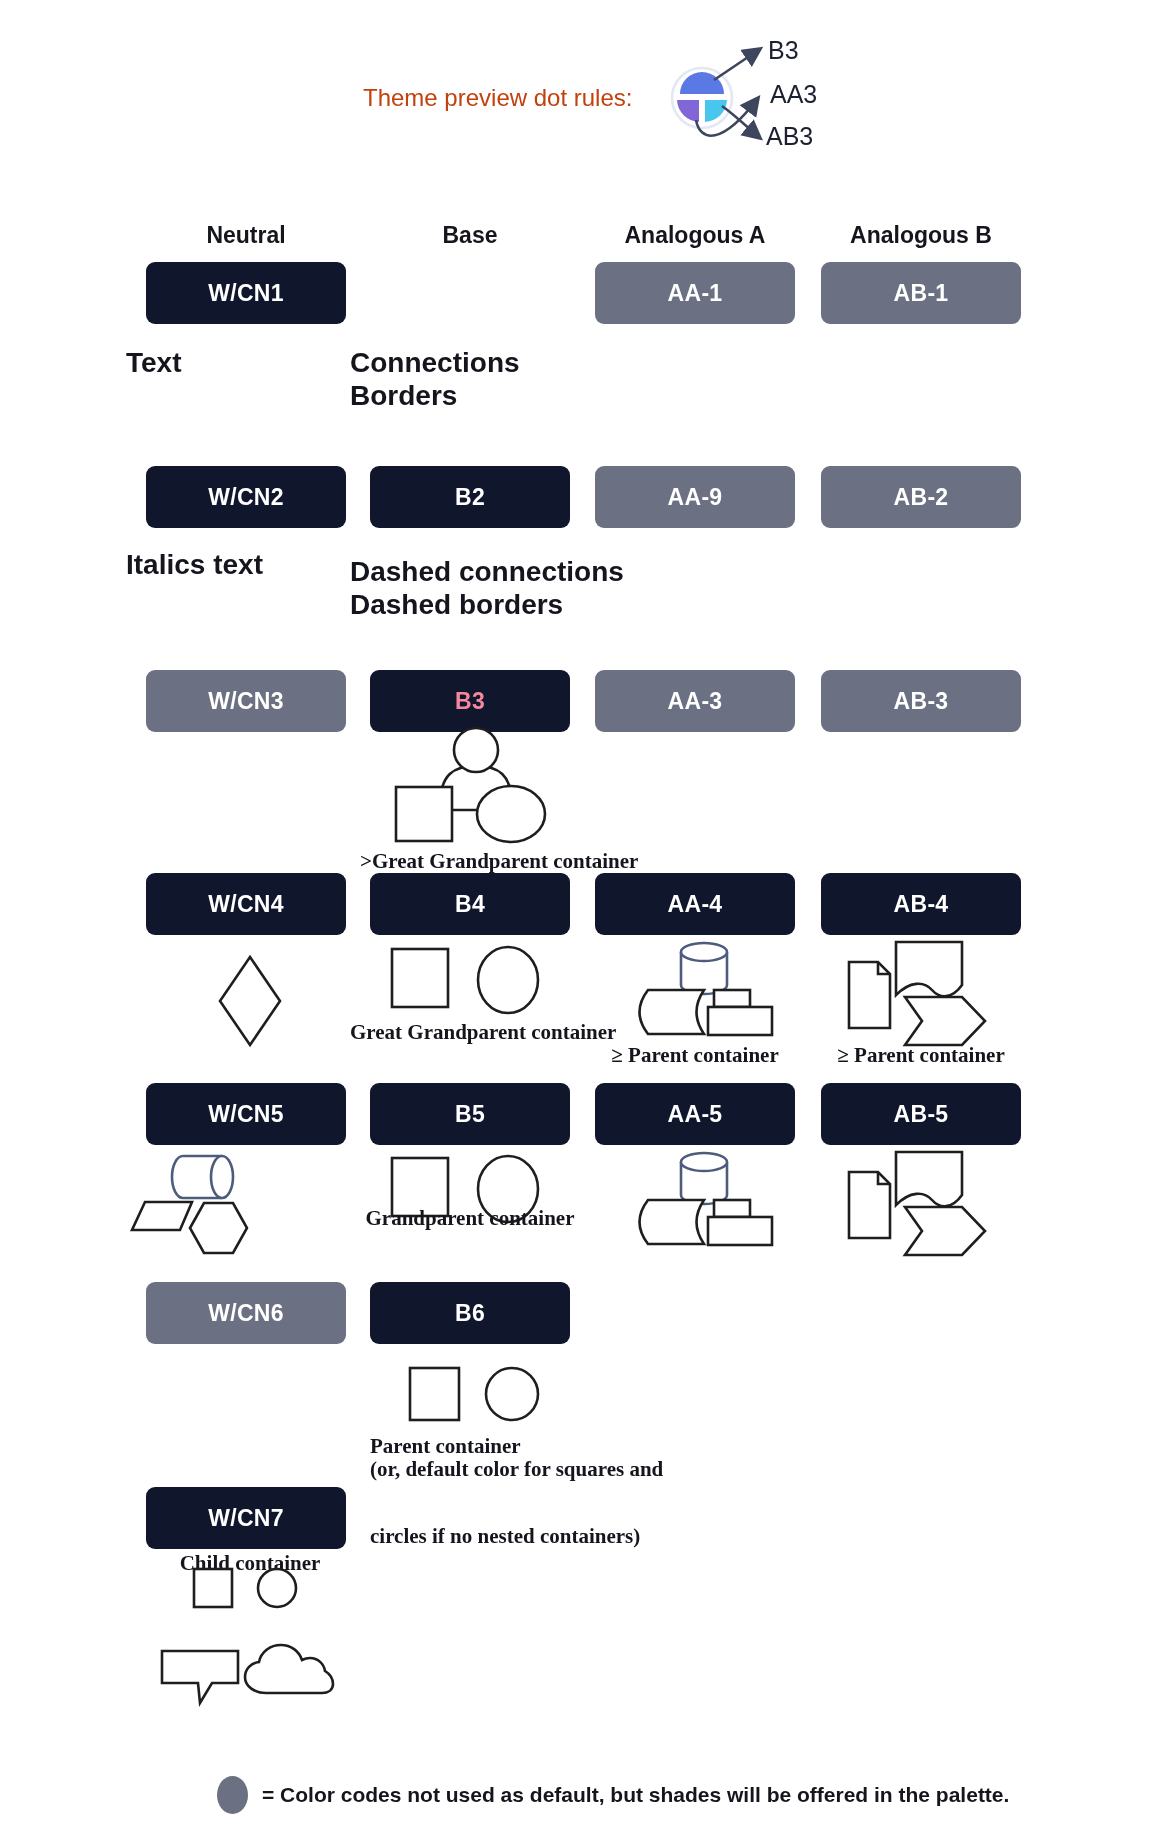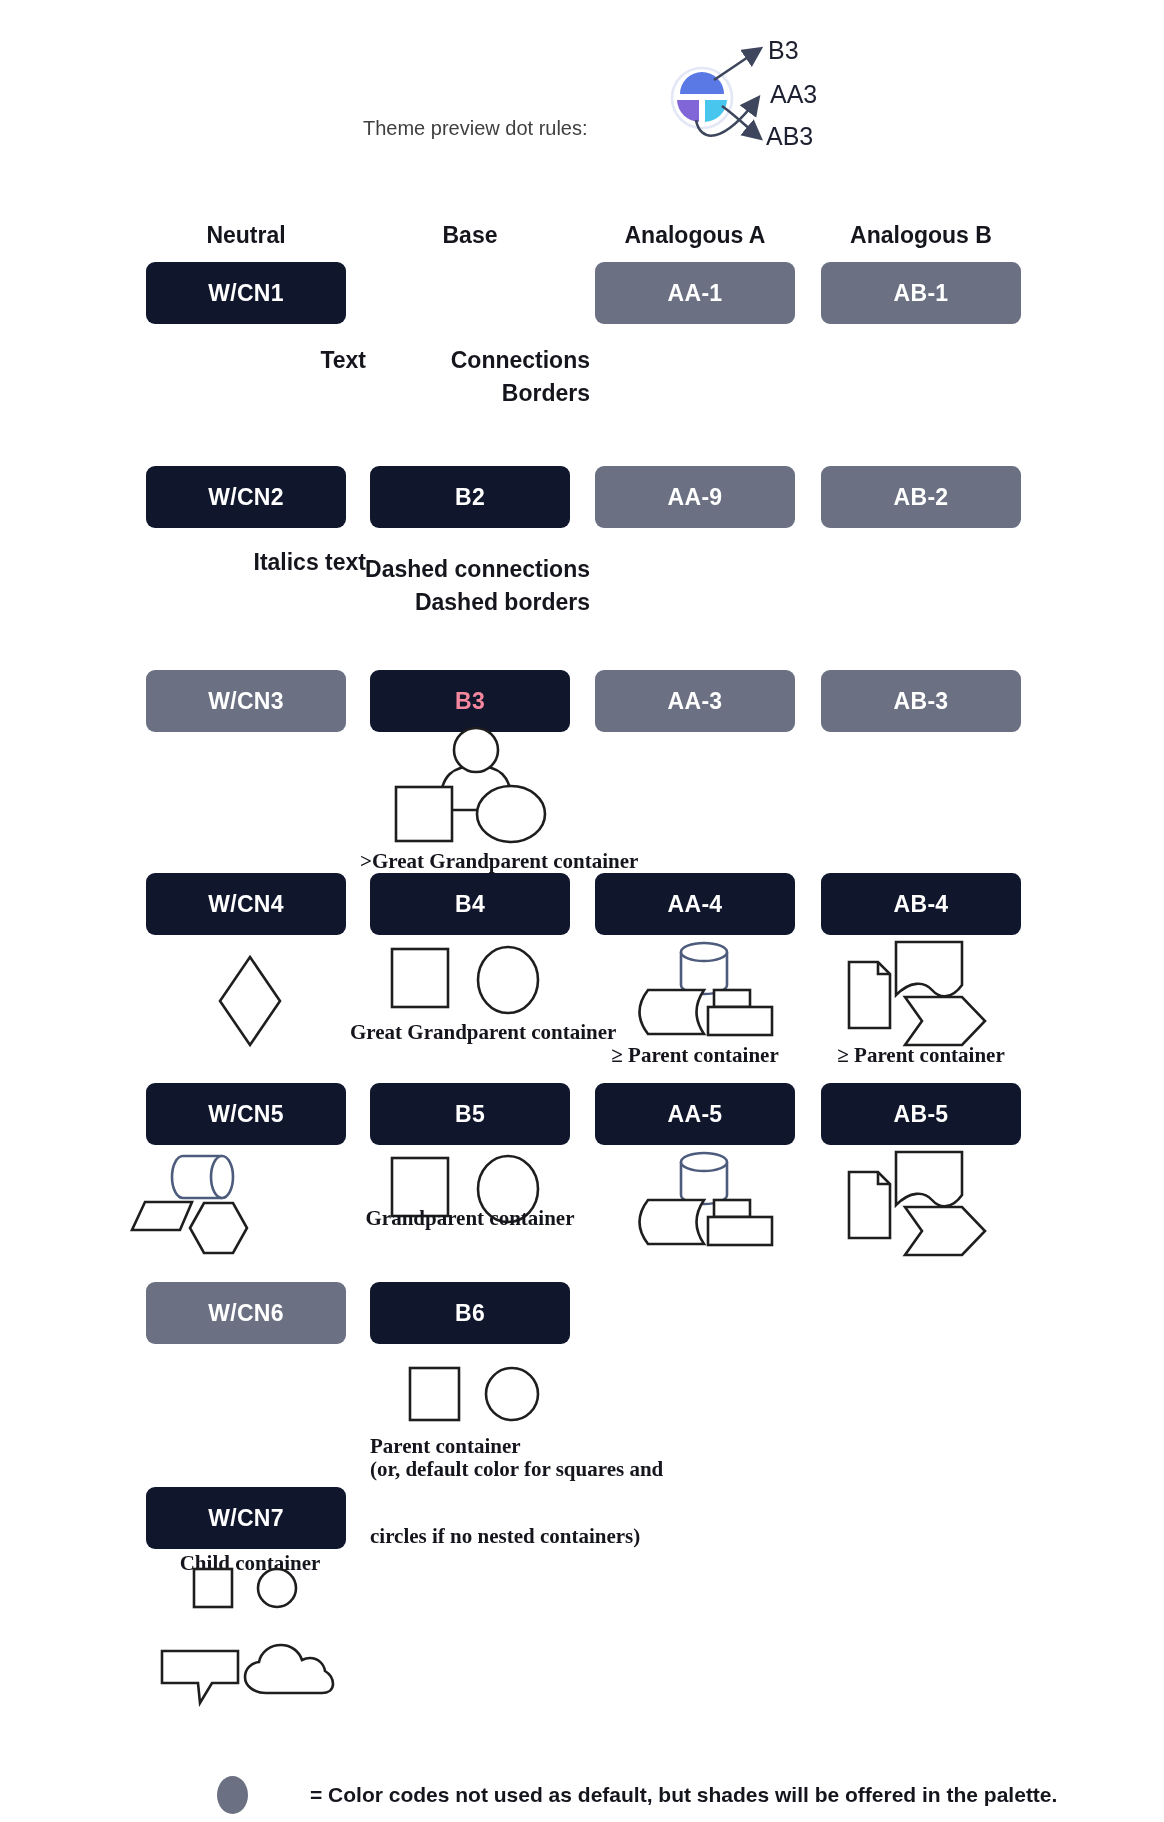--- a/index.html
+++ b/index.html
@@ -1,30 +1,30 @@
 <!DOCTYPE html>
 <html style="--dark-badge: #10172d; --gray-badge: #6b7183; --pink-label: #f5889f; --dot-blue: #5b79e4; --dot-purple: #8166d8; --dot-cyan: #49c6ee; --arrow: #3d465c; --shape-stroke: #1e1e1e; --cylinder-stroke: #4d5b7c;"><head>
 <meta charset="utf-8">
 <style>
   html,body{margin:0;padding:0;background:#ffffff;}
   #canvas{position:relative;width:1164px;height:1822px;background:#fff;
           font-family:"Liberation Sans",sans-serif;color:#15161d;overflow:hidden;}
-  .title{position:absolute;font-size:20px;font-weight:400;color:#404040;white-space:nowrap;margin-top:33px;}
+  .title{position:absolute;font-size:24px;font-weight:400;color:#c2410c;white-space:nowrap;}
   .lbl{position:absolute;font-size:25px;font-weight:400;color:#1c2030;white-space:nowrap;}
   .hdr{position:absolute;width:200px;text-align:center;font-weight:700;font-size:23px;color:#15161d;}
   .badge{position:absolute;width:200px;height:62px;border-radius:9px;display:flex;align-items:center;
          justify-content:center;font-weight:700;font-size:23px;color:#fff;letter-spacing:.3px;}
   .badge.dark{background:var(--dark-badge,#10172d);}
   .badge.gray{background:var(--gray-badge,#6b7183);}
   .badge.pink{color:var(--pink-label,#f5889f);}
-  .cap{position:absolute;width:240px;text-align:right;font-weight:700;font-size:23px;color:#15161d;white-space:nowrap;}
+  .cap{position:absolute;width:240px;text-align:left;font-weight:700;font-size:28px;color:#15161d;white-space:nowrap;}
   .scap{position:absolute;font-weight:700;font-size:21px;color:#15161d;white-space:nowrap;font-family:Liberation Serif, serif;}
   .scap.center{width:240px;text-align:center;}
   .legend-dot{position:absolute;border-radius:50%;background:var(--gray-badge,#6b7183);}
-  .legend-text{position:absolute;font-weight:700;font-size:21px;color:#15161d;white-space:nowrap;margin-left:48px;}
+  .legend-text{position:absolute;font-weight:700;font-size:21px;color:#15161d;white-space:nowrap;}
   svg.cluster{position:absolute;overflow:visible;}
   .shape{fill:#fff;stroke:#1e1e1e;stroke-width:2.6;}
   .shape.slate{stroke:var(--cylinder-stroke,#4d5b7c);}
   .openline{fill:none;stroke:#1e1e1e;stroke-width:2.6;}
 </style>
 </head>
 <body>
 
 <div id="canvas">
 

